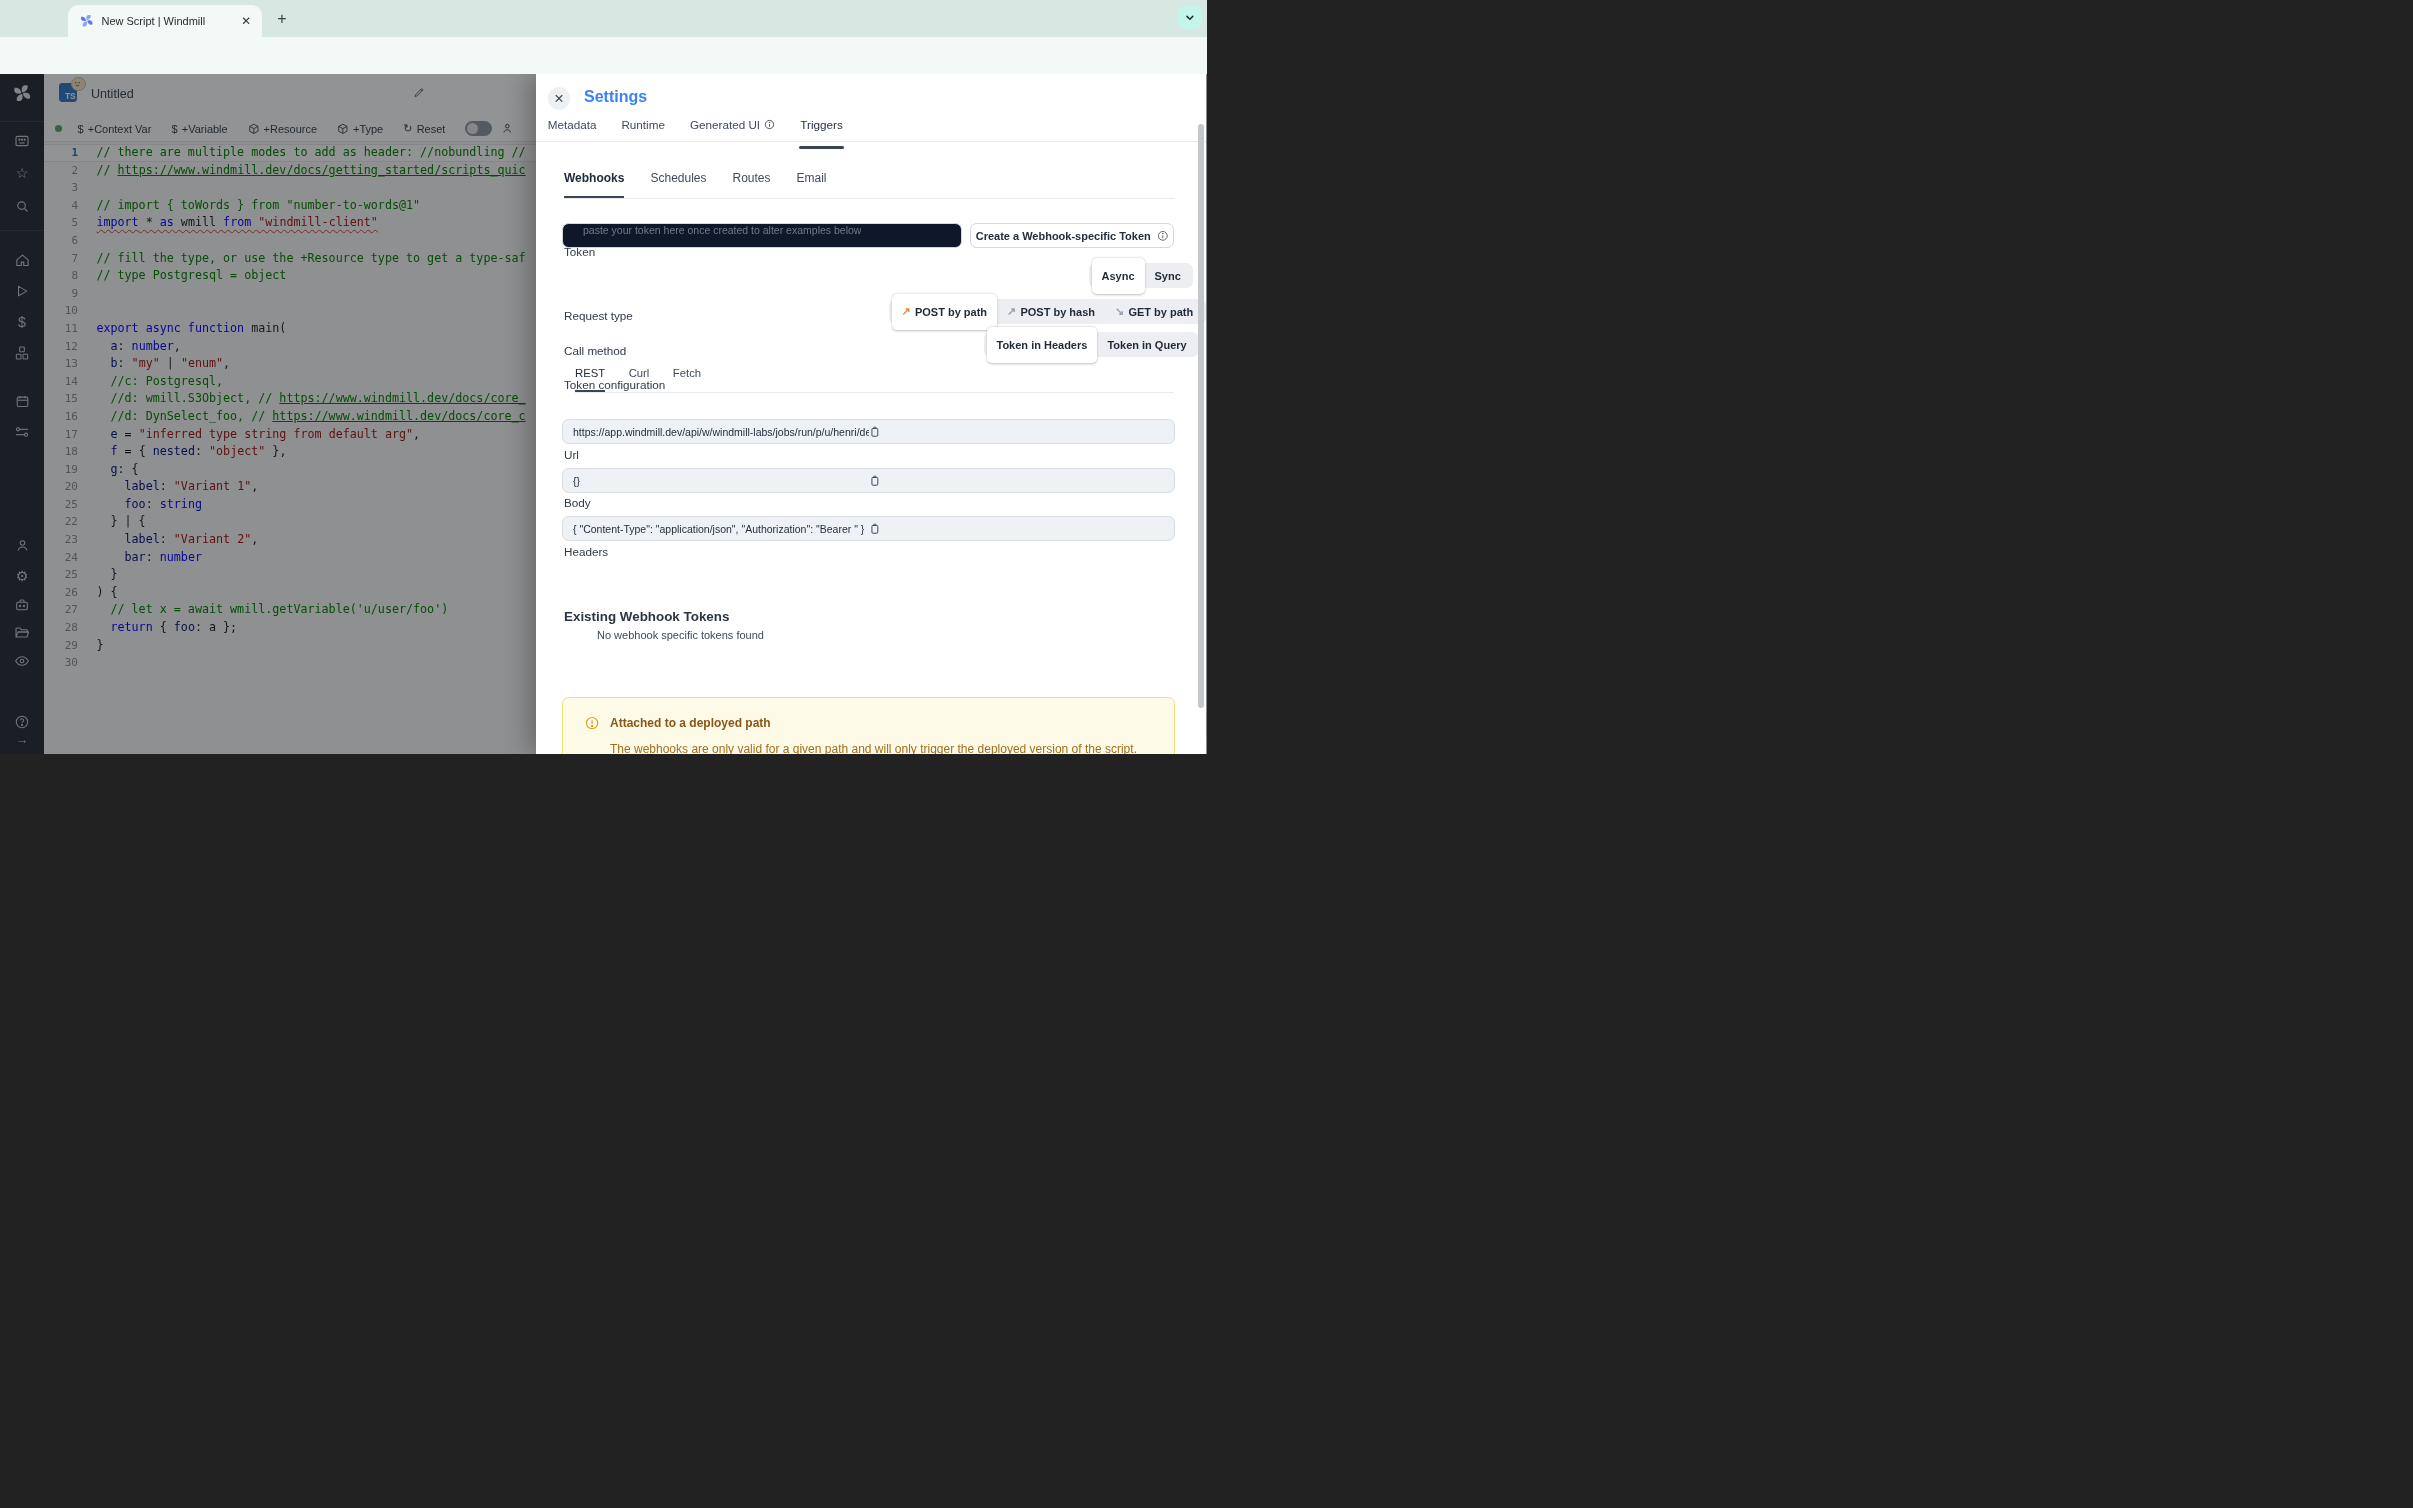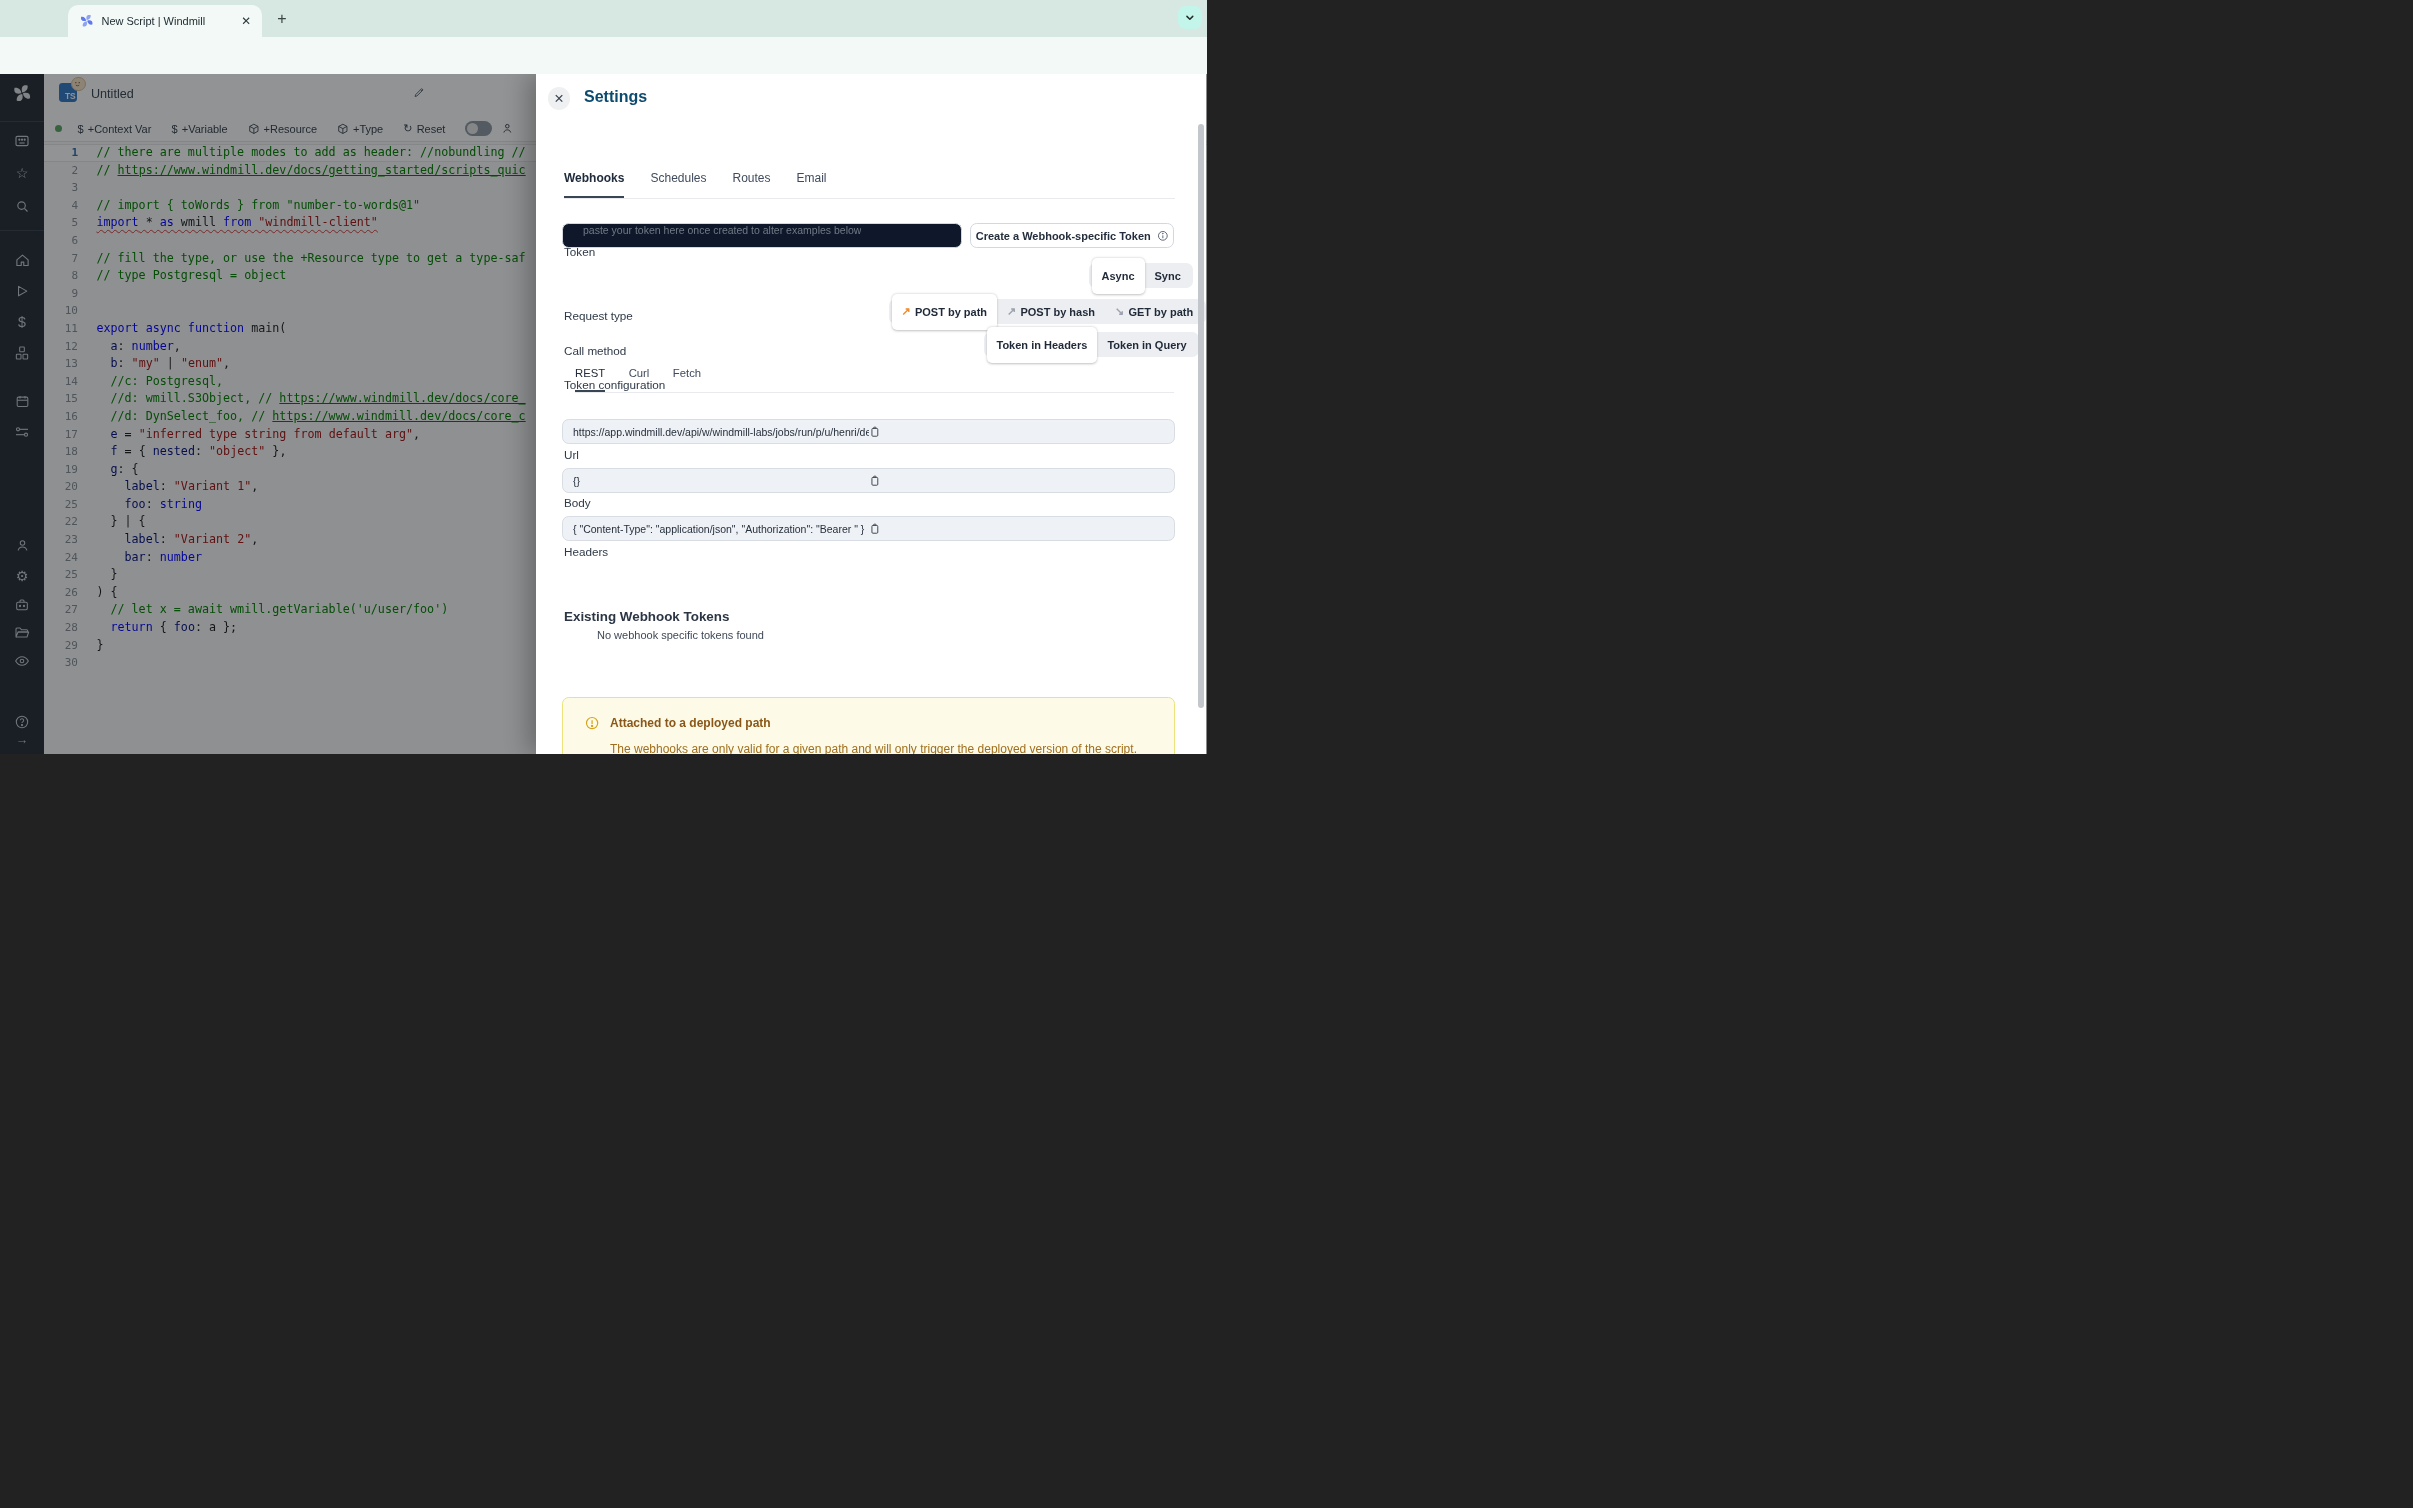--- a/index.html
+++ b/index.html
@@ -46,21 +46,21 @@
   .cl.hl .ln{color:#2a6fb5;font-weight:bold;}
   .ct{margin-left:18.4px;}
   .tok-c{color:#008000;} .tok-k{color:#0000ff;} .tok-s{color:#a31515;}
   .tok-d{color:#1b1b1b;} .tok-p{color:#001080;}
   .tok-l{color:#008000;text-decoration:underline;}
   .sq{text-decoration:underline wavy #d14040 0.8px;text-underline-offset:2.5px;}
   .dim{position:absolute;left:0;top:0;width:1207px;height:680px;background:rgba(13,15,17,0.45);z-index:5;}
   
   .panel{position:absolute;left:536px;top:0;width:670px;height:680px;background:#fff;z-index:10;box-shadow:-8.4px 0 23.5px rgba(0,0,0,0.28);overflow:hidden;}
   .p-close{position:absolute;left:11.7px;top:13.4px;width:22.6px;height:22.6px;border-radius:50%;background:#eef0f2;display:flex;align-items:center;justify-content:center;font-size:12.6px;color:#3a4450;}
-  .p-title{position:absolute;left:48px;top:14.2px;font-size:16px;font-weight:bold;color:#0c4a6e;}
+  .p-title{position:absolute;left:48px;top:14.2px;font-size:16px;font-weight:bold;color:#3b82f6;}
   .p-tabs{position:absolute;left:0;top:44px;width:670px;height:23.5px;border-bottom:0.8px solid #e8eaee;display:flex;gap:25px;padding-left:11.7px;box-sizing:border-box;}
   .p-tab{font-size:11.7px;color:#3f4b5c;position:relative;display:flex;align-items:flex-start;gap:4.2px;}
   .p-tab.active{color:#273243;}
   .p-tab.active::after{content:"";position:absolute;left:-1.7px;right:-1.7px;bottom:-8.4px;height:2.5px;background:#3a4554;border-radius:1.7px;}
   .sub-tabs{position:absolute;left:28px;top:97px;width:611px;height:27px;border-bottom:0.8px solid #e8eaee;display:flex;gap:26px;}
   .sub-tab{font-size:12px;color:#3f4b5c;position:relative;}
   .sub-tab.active{font-weight:bold;color:#202c3c;}
   .sub-tab.active::after{content:"";position:absolute;left:0;right:0;bottom:0;height:2.5px;background:#3a4554;}
   .sec-label{position:absolute;left:28px;font-size:11.7px;color:#2f3a48;margin-top:40px;}
   .tk-input{position:absolute;left:26px;top:149px;width:400px;height:25px;border:0.8px solid #d3d8df;border-radius:6.7px;background:#0f172a;box-sizing:border-box;display:flex;align-items:flex-start;padding:0 20px;}
@@ -339,20 +339,41 @@
           <div class="cl"><span class="ln">30</span><span class="ct"></span></div>
         </div>
     </div>
 
     <div class="dim"></div>
 
     <div class="panel">
       <div class="p-close">✕</div>
       <div class="p-title">Settings</div>
 
+      <div class="p-tabs">
+        <span class="p-tab">
+            <span>Metadata</span>
+          </span>
+        <span class="p-tab">
+            <span>Runtime</span>
+          </span>
+        <span class="p-tab">
+            <span>Generated UI</span>
+          <span style="margin-top:0.8px">
+              <svg width="11" height="11" viewBox="0 0 24 24" fill="none" stroke="#3f4b5c" stroke-width="2">
+                <circle cx="12" cy="12" r="9"></circle>
+                <line x1="12" y1="11" x2="12" y2="17"></line>
+                <circle cx="12" cy="7.5" r="0.8" fill="#3f4b5c"></circle>
+              </svg>
+            </span>
+        </span>
+        <span class="p-tab active">
+            <span>Triggers</span>
+          </span>
+      </div>
 
       <div class="sub-tabs">
         <span class="sub-tab active">Webhooks</span>
         <span class="sub-tab">Schedules</span>
         <span class="sub-tab">Routes</span>
         <span class="sub-tab">Email</span>
       </div>
 
       <div class="sec-label" style="top:131px">Token</div>
       <div class="tk-input">

